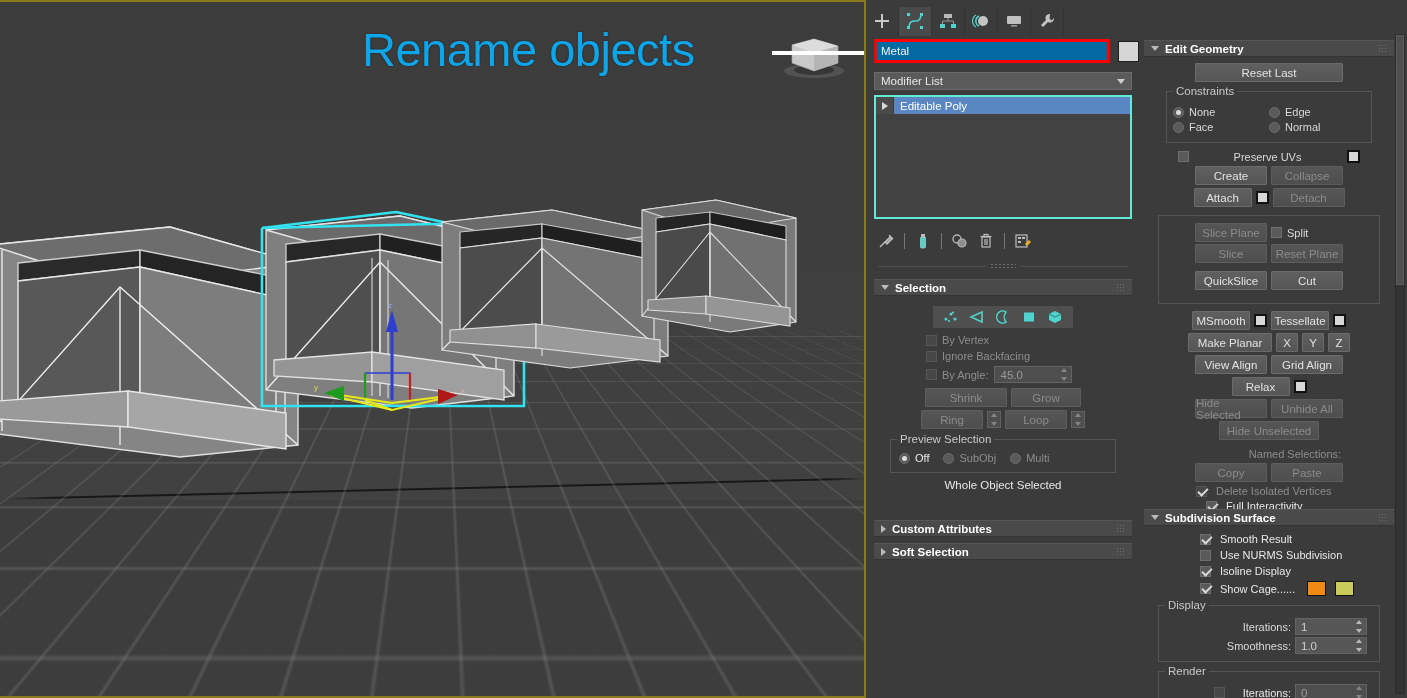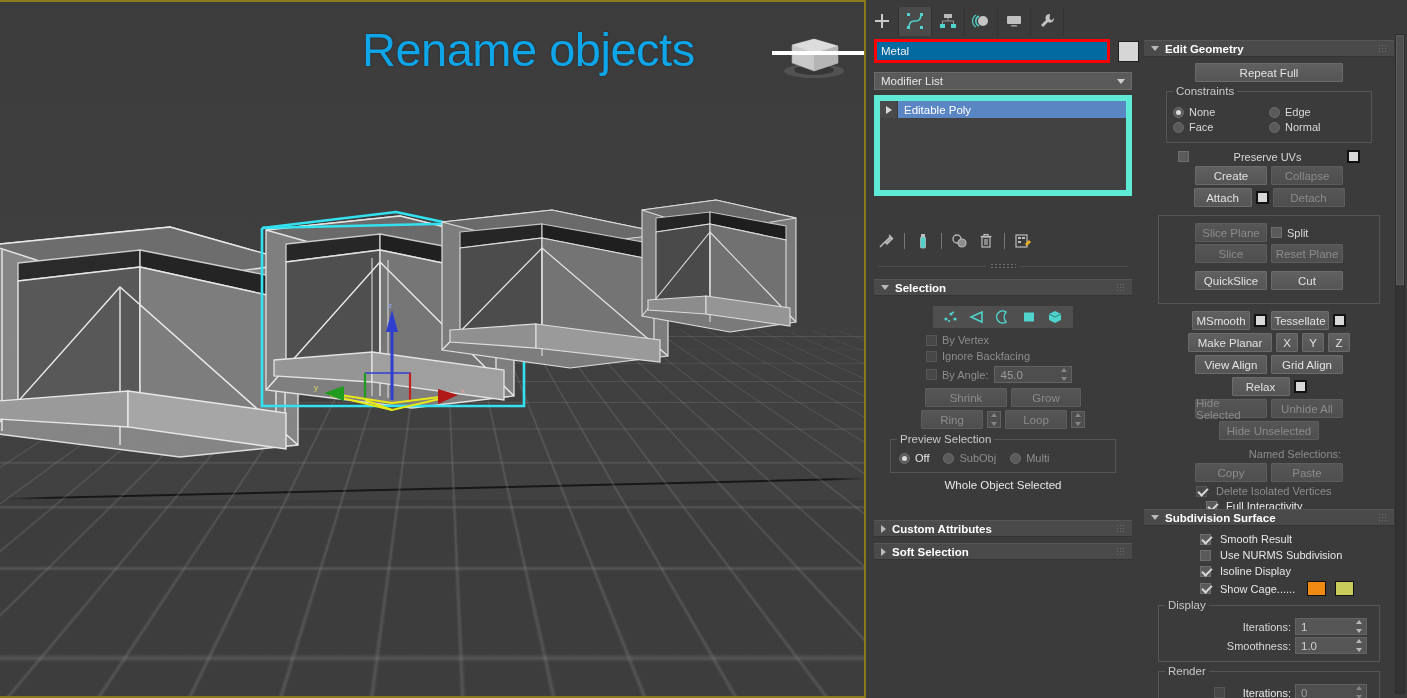--- a/index.html
+++ b/index.html
@@ -152,23 +152,23 @@
     position: absolute; right: 6px; top: 6px;
     width: 0; height: 0;
     border-left: 4px solid transparent;
     border-right: 4px solid transparent;
     border-top: 5px solid #cfcfcf;
   }
 
   
   .stack {
     position: absolute; left: 8px; top: 95px;
-    width: 258px; height: 101px;
+    width: 258px; height: 124px;
     background: #424242;
-    border: 6px solid #5eead4;
+    border: 2px solid #5eead4;
     overflow: hidden;
   }
   .stack-item {
     height: 17px; display: flex; align-items: center;
     background: #5a86c4;
     color: #ffffff;
     font-size: 11.5px;
     cursor: pointer;
   }
   .stack-item .exp {
@@ -735,21 +735,21 @@
 
       <div class="rollout" style="left:4px; top:40px; width:250px;">
         <div class="ro-head">
           <i class="tri open"></i>
           <span>Edit Geometry</span>
           <span class="dots"></span>
         </div>
         <div class="rc-body">
 
           <div class="row">
-            <span class="btn" style="width:148px;">Repeat Full</span>
+            <span class="btn" style="width:148px;">Reset Last</span>
           </div>
 
           <div class="group" style="margin:9px 22px 0;">
             <span class="gtitle">Constraints</span>
             <div style="display:flex;">
               <div style="width:50%;">
                 <div class="rrow">
                   <span class="radio on"></span>
                   <span>None</span>
                 </div>

